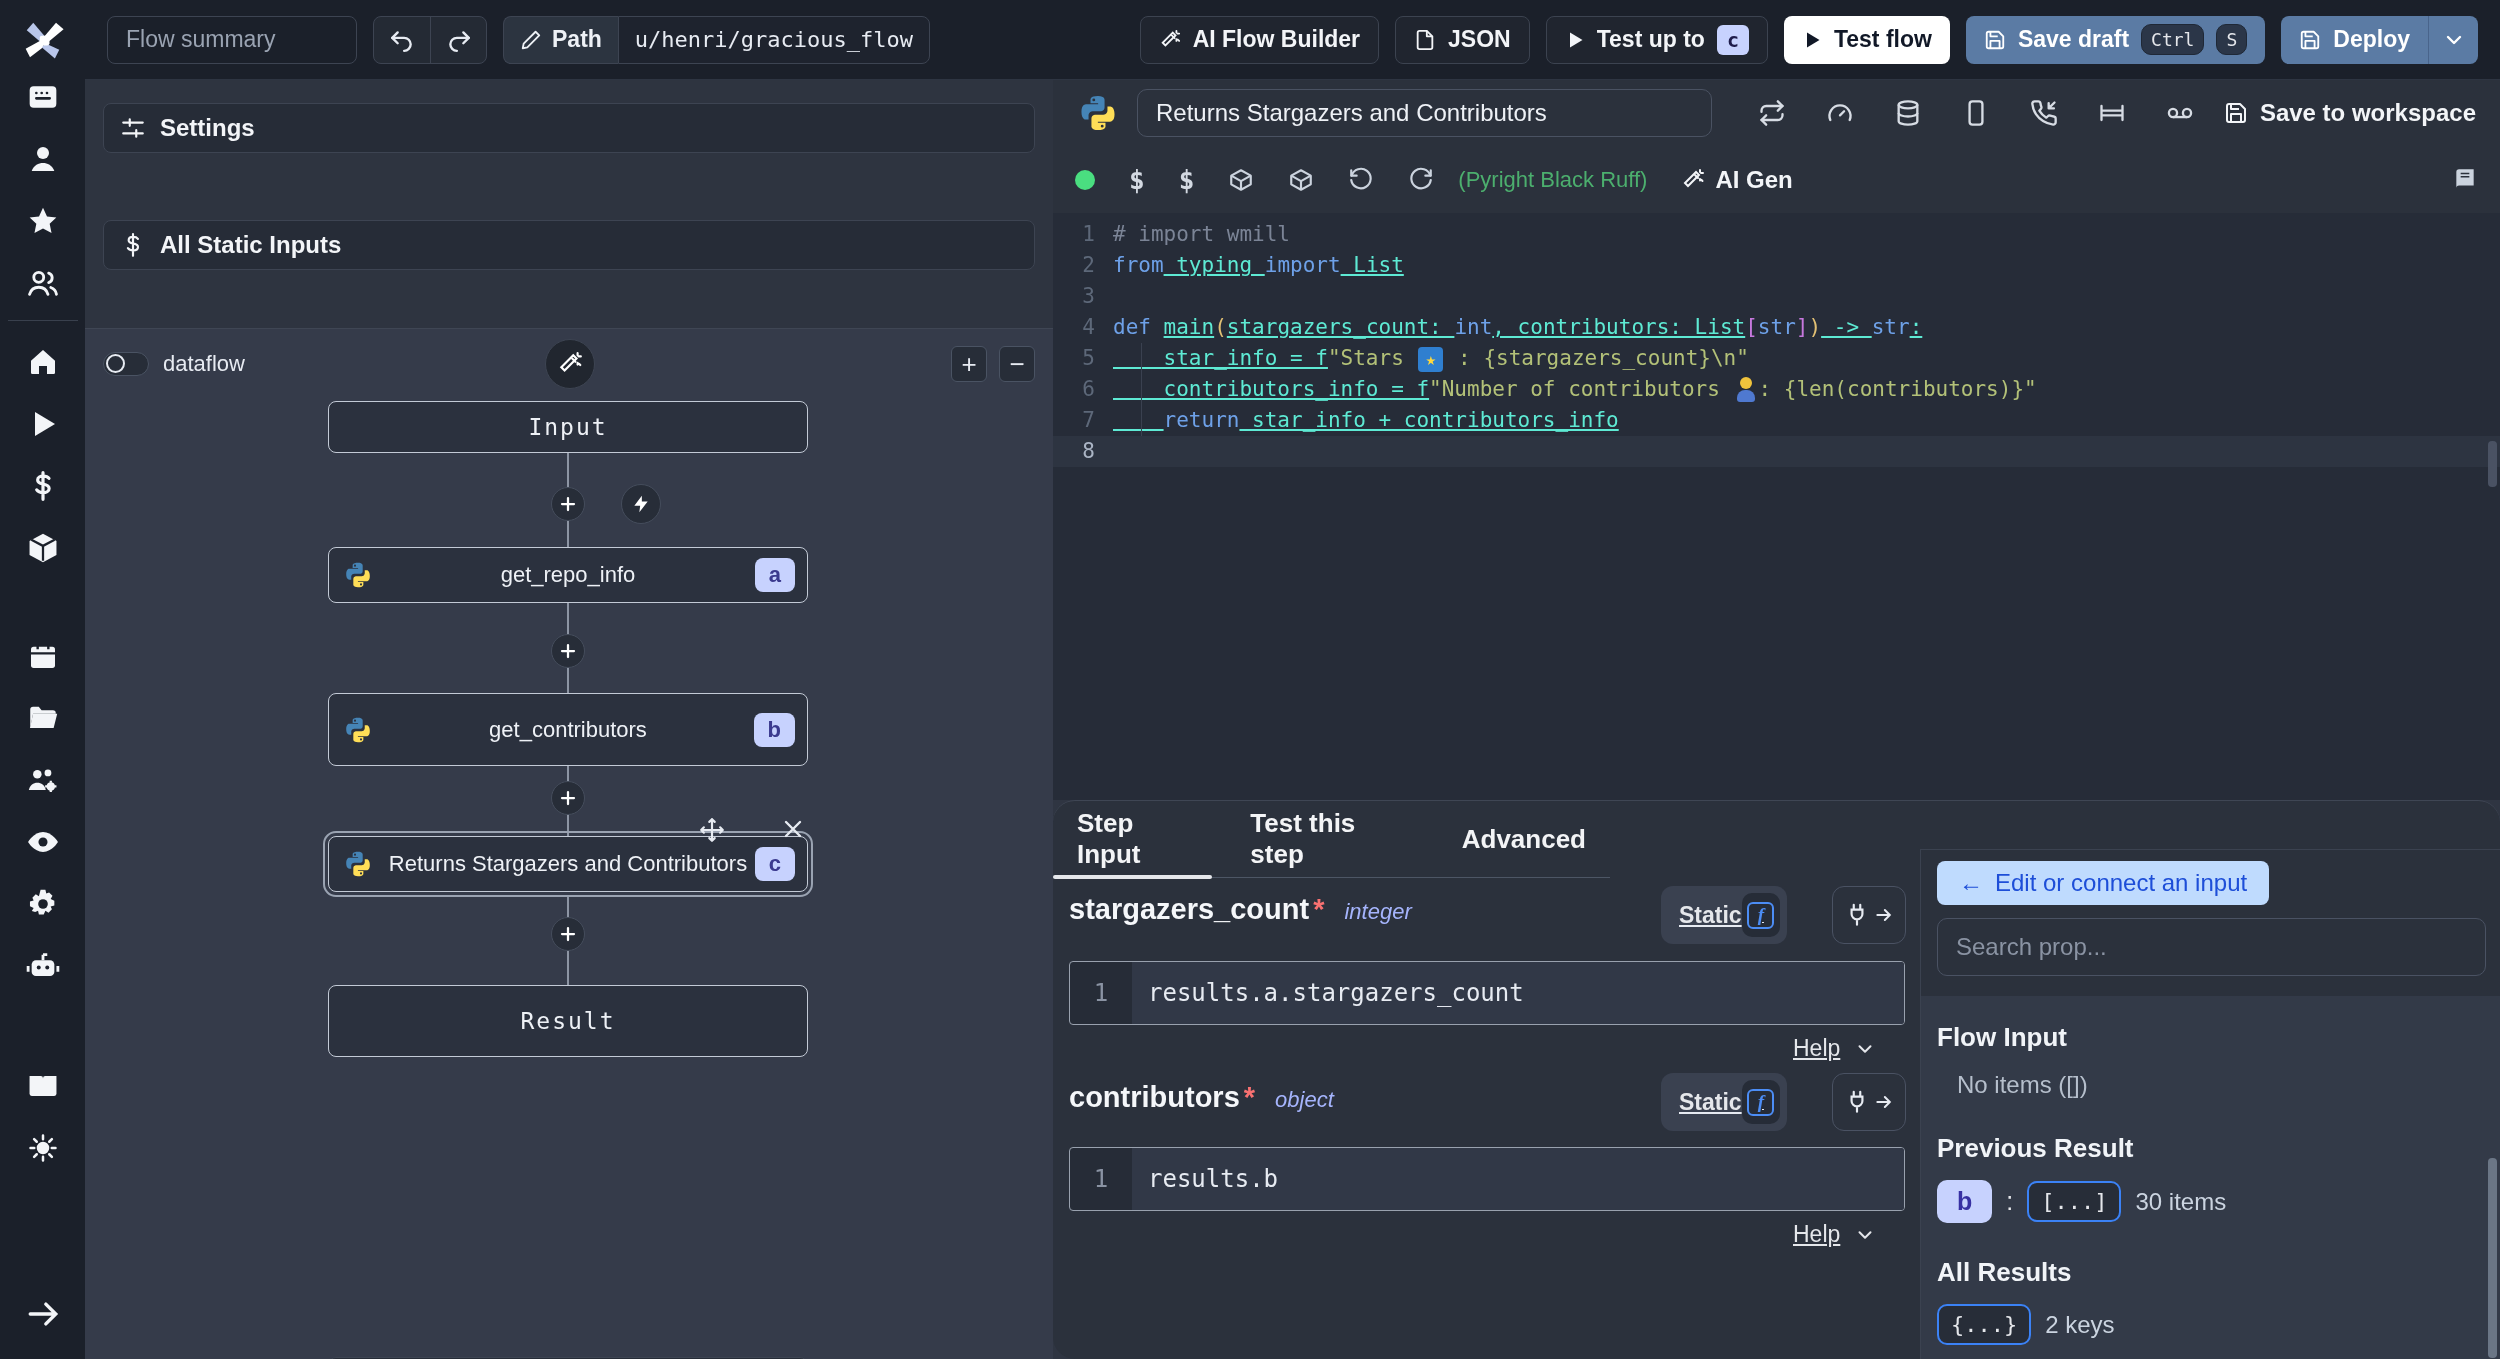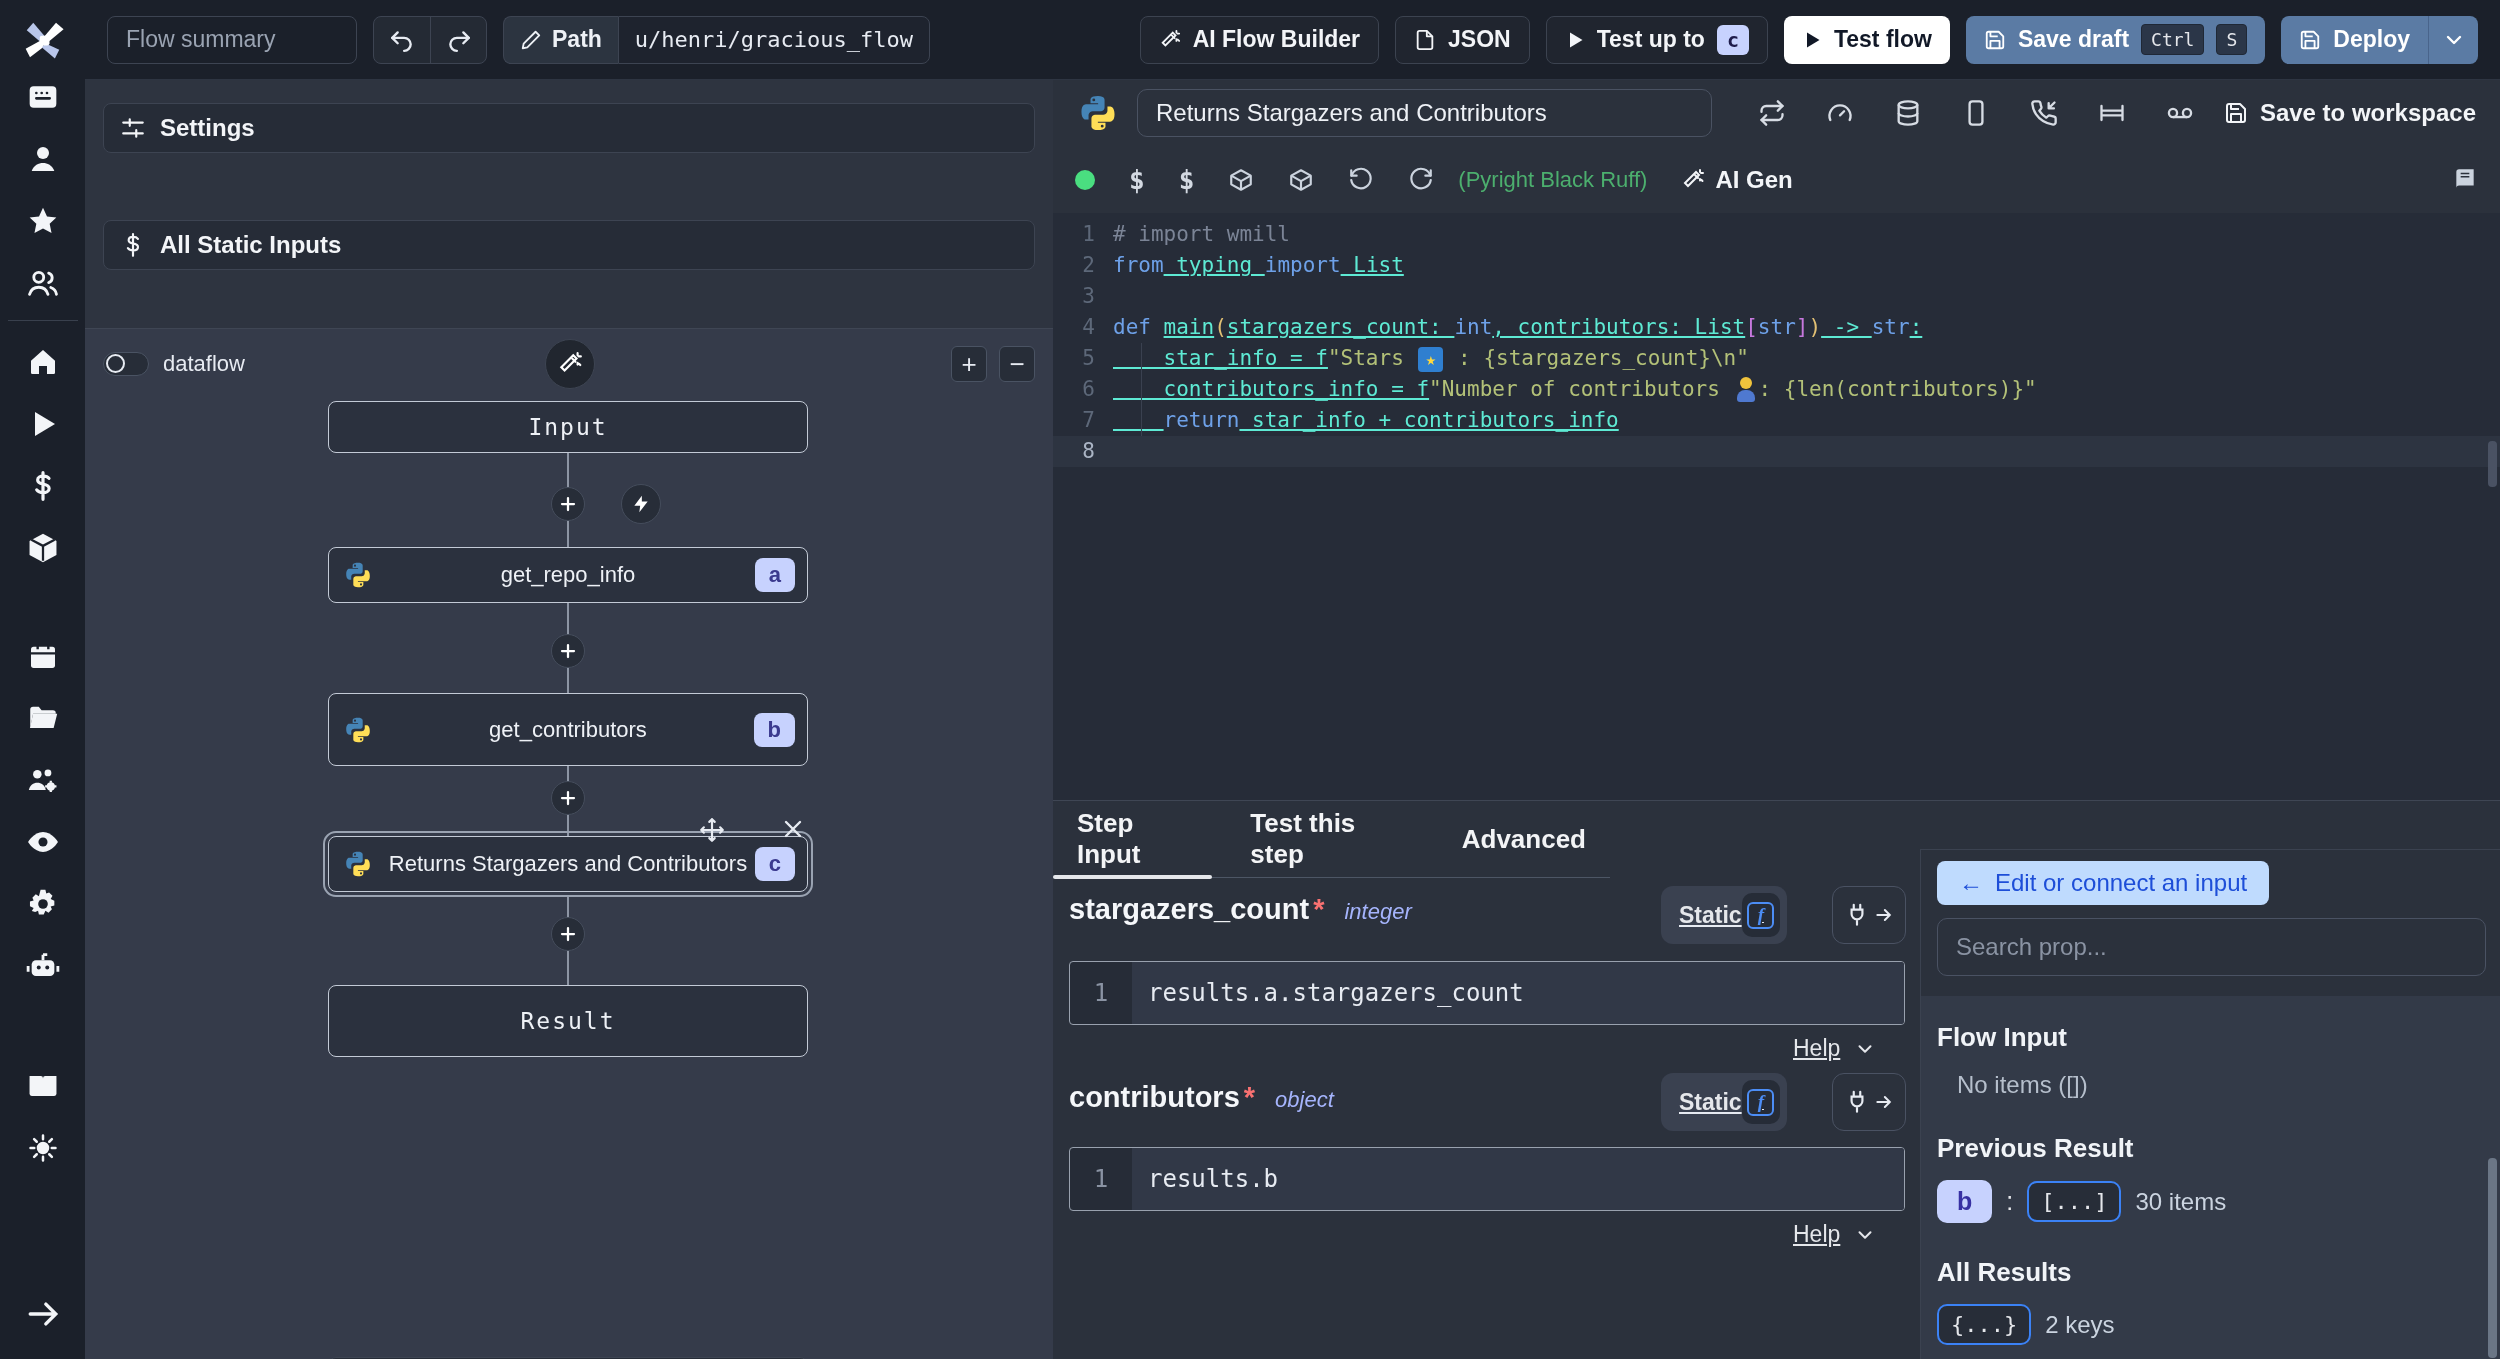--- a/index.html
+++ b/index.html
@@ -27,21 +27,21 @@
   .undo-redo .cell + .cell { border-left:1px solid #3d4452; }
   .path-group { display:flex; height:48px; align-items:stretch; }
   .path-chip { display:flex; align-items:center; gap:10px; background:#2c3440; border:1px solid #3d4452; border-right:none; border-radius:8px 0 0 8px; padding:0 16px; font-size:23px; font-weight:bold; color:#eef1f6; }
   .path-value { display:flex; align-items:center; background:#1e232e; border:1px solid #3d4452; border-radius:0 8px 8px 0; padding:0 16px; font-size:22px; color:#e7ebf2; min-width:280px; }
   .tb-spacer { flex:1; }
   .tb-btn { height:48px; display:flex; align-items:center; gap:12px; padding:0 18px; border-radius:8px; font-size:23px; font-weight:bold; cursor:pointer; white-space:nowrap; }
   .tb-dark { background:#20252f; border:1px solid #3c4350; color:#f3f5f8; }
   .tb-white { background:#ffffff; color:#111827; }
   .tb-blue { background:#5b7ba4; color:#ffffff; }
   .badge-c { background:#c7d2fe; color:#1e1b4b; font-size:20px; font-weight:bold; border-radius:6px; padding:3px 10px; font-family:"DejaVu Sans Mono", monospace; }
-  .kbd { background:#2b3648; border:1px solid #1f2836; color:#e5e7eb; font-family:"DejaVu Sans Mono", monospace; font-size:18px; border-radius:4px; padding:4px 9px; font-weight:normal; }
+  .kbd { background:#2b3648; border:1px solid #1f2836; color:#e5e7eb; font-family:"DejaVu Sans Mono", monospace; font-size:18px; border-radius:10px; padding:4px 9px; font-weight:normal; }
   .split { display:flex; align-items:stretch; border-radius:8px; overflow:hidden; }
   .split .main-part { border-radius:0; }
   .split .chev-part { width:50px; background:#5b7ba4; border-left:1px solid #49648b; display:flex; align-items:center; justify-content:center; cursor:pointer; }
 
   
   #flow-panel { position:absolute; left:85px; top:80px; width:968px; height:1279px; background:#2e3440; }
   .panel-btn { position:absolute; left:18px; width:932px; height:50px; background:#262c37; border:1px solid #3d4452; border-radius:8px; display:flex; align-items:center; gap:14px; padding:0 16px; font-size:24px; font-weight:bold; color:#f3f5f8; cursor:pointer; }
   #graph-area { position:absolute; left:0; top:248px; width:968px; height:1031px; background:#353b4a; border-top:1px solid #3f4654; }
   .graph-toolbar { position:absolute; left:18px; right:18px; top:12px; height:46px; display:flex; align-items:center;justify-content:center; }
   .toggle-sm { width:46px; height:24px; border-radius:12px; background:#272d38; border:1px solid #4a5363; position:relative; cursor:pointer; }
@@ -88,21 +88,21 @@
   .indent-guide { position:absolute; left:88px; top:130px; width:1px; height:93px; background:#3a4150; }
   .code-scroll { position:absolute; right:3px; top:228px; width:9px; height:46px; background:#4a5263; border-radius:4px; }
   .inline-emoji { display:inline-block; vertical-align:middle; position:relative; margin:0 2px; }
   .star-emoji { width:25px; height:25px; background:#2f7fd0; border-radius:4px; }
   .star-emoji::after { content:"★"; position:absolute; left:0; top:-3px; width:100%; text-align:center; color:#ffd83d; font-size:17px; }
   .person-emoji { width:22px; height:26px; }
   .person-emoji::before { content:""; position:absolute; top:0; left:5px; width:12px; height:12px; border-radius:50%; background:#f0c33c; }
   .person-emoji::after { content:""; position:absolute; bottom:1px; left:2px; width:18px; height:12px; border-radius:8px 8px 3px 3px; background:#4f79d0; }
 
   
-  #bottom { position:absolute; left:1053px; top:800px; right:0; bottom:0; background:#2b313c; border-top:1px solid #3f4654; }
+  #bottom { position:absolute; left:1053px; top:800px; right:0; bottom:0; background:#2b313c; border-top:1px solid #3f4654;border-radius:22px; }
   .tabs { position:absolute; left:0; top:0; width:557px; height:77px; display:flex; align-items:center; border-bottom:1px solid #4d5665; }
   .tab { padding:0 24px; font-size:26px; font-weight:bold; color:#f3f4f6; height:100%; display:flex; align-items:center; cursor:pointer; position:relative; }
   .tab.active::after { content:""; position:absolute; left:0; right:14px; bottom:-2px; height:4px; background:#e5e7eb; border-radius:2px; }
   .field-name-row { position:absolute; left:16px; display:flex; align-items:baseline; gap:20px; }
   .field-name { font-size:29px; font-weight:bold; color:#f5f7fa; }
   .req { color:#f87171; }
   .field-type { font-size:22px; font-style:italic; color:#a5b4fc; }
   .static-pill { position:absolute; width:126px; height:58px; background:#3a4150; border-radius:12px; display:flex; align-items:center; padding:0 7px 0 18px; cursor:pointer;text-decoration:underline; }
   .static-pill .st-lbl { font-size:23px; font-weight:bold; color:#e5e7eb; flex:1; }
   .fbox { width:44px; height:44px; background:#262c37; border-radius:10px; display:flex; align-items:center; justify-content:center; }

